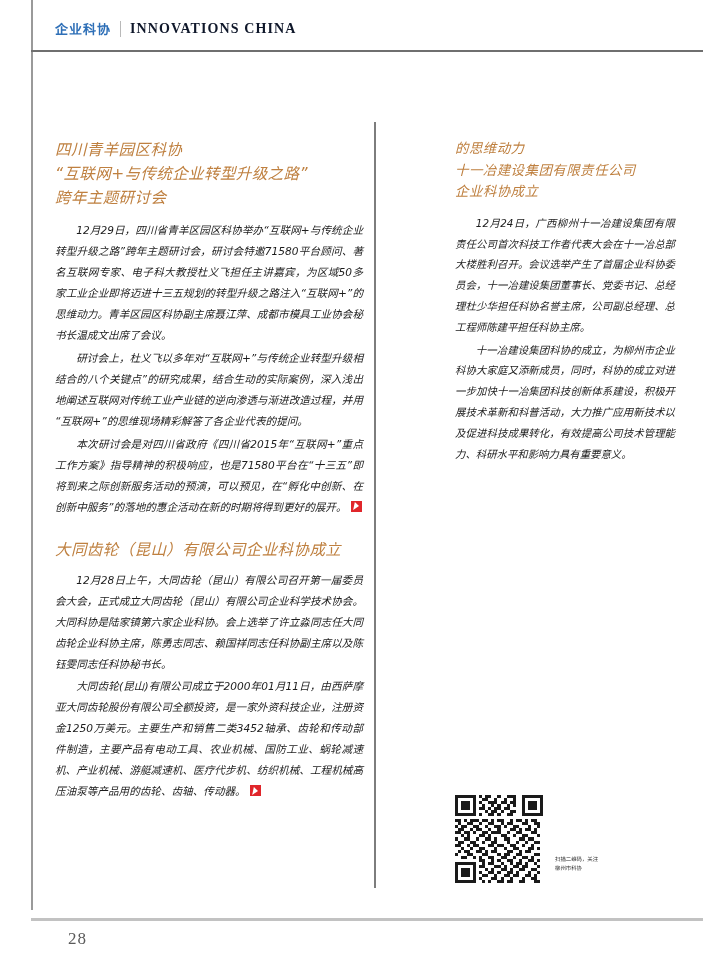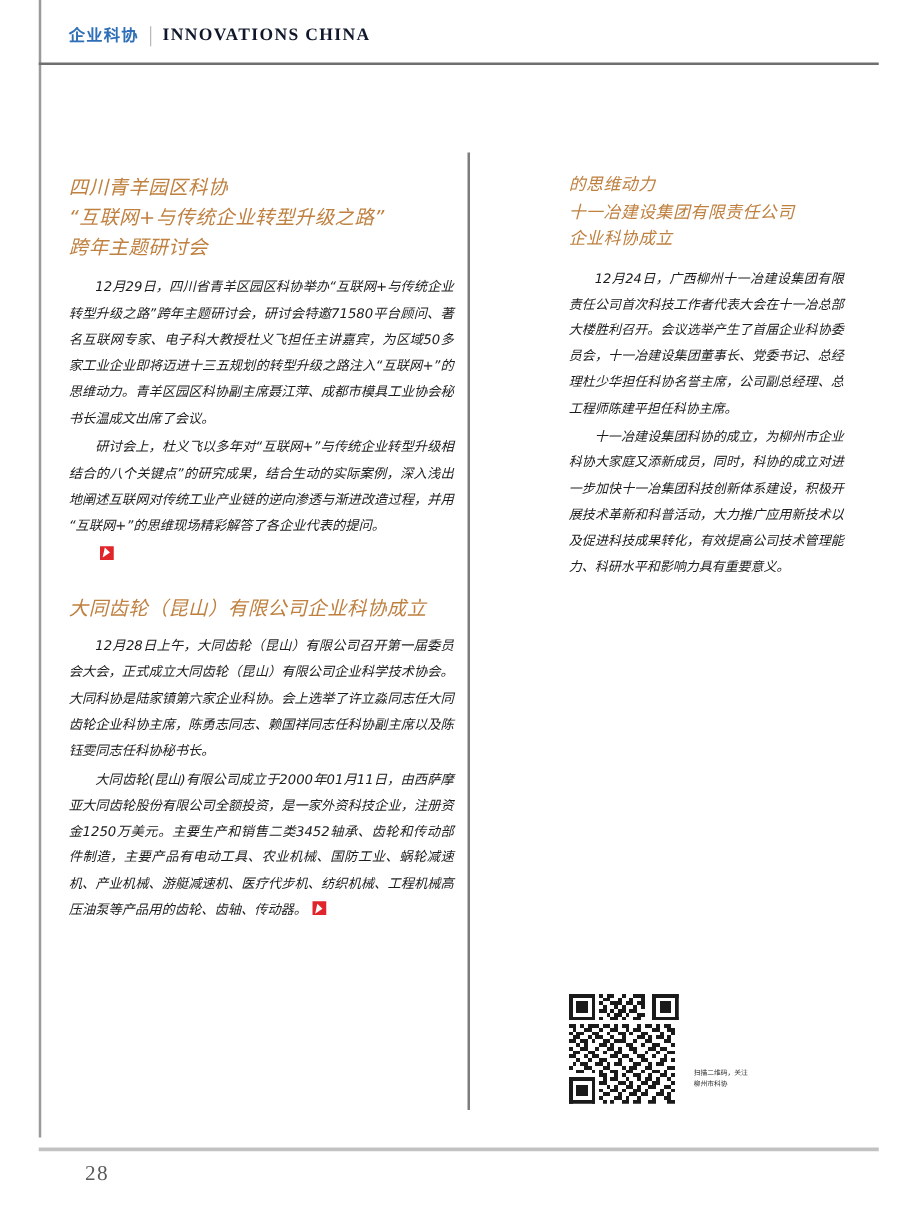--- a/index.html
+++ b/index.html
@@ -200,21 +200,21 @@
   <div class="col col-left">
 
     <h2 class="headline">
       <span class="hl-line">四川青羊园区科协</span>
       <span class="hl-line">“互联网+与传统企业转型升级之路”</span>
       <span class="hl-line">跨年主题研讨会</span>
     </h2>
 
     <p class="body">12月29日，四川省青羊区园区科协举办“互联网+与传统企业转型升级之路”跨年主题研讨会，研讨会特邀71580平台顾问、著名互联网专家、电子科大教授杜义飞担任主讲嘉宾，为区域50多家工业企业即将迈进十三五规划的转型升级之路注入“互联网+”的思维动力。青羊区园区科协副主席聂江萍、成都市模具工业协会秘书长温成文出席了会议。</p>
     <p class="body">研讨会上，杜义飞以多年对“互联网+”与传统企业转型升级相结合的八个关键点”的研究成果，结合生动的实际案例，深入浅出地阐述互联网对传统工业产业链的逆向渗透与渐进改造过程，并用“互联网+”的思维现场精彩解答了各企业代表的提问。</p>
-    <p class="body"><span class="endmark"></span></p>
+    <p class="body"><span>本次研讨会是对四川省政府《四川省2015年“互联网+”重点工作方案》指导精神的积极响应，也是71580平台在“十三五”即将到来之际创新服务活动的预演，可以预见，在“孵化中创新、在创新中服务”的落地的惠企活动在新的时期将得到更好的展开。</span><span class="endmark"></span></p>
 
     <h2 class="headline secondary">
       <span class="hl-line">大同齿轮（昆山）有限公司企业科协成立</span>
     </h2>
 
     <p class="body">12月28日上午，大同齿轮（昆山）有限公司召开第一届委员会大会，正式成立大同齿轮（昆山）有限公司企业科学技术协会。大同科协是陆家镇第六家企业科协。会上选举了许立淼同志任大同齿轮企业科协主席，陈勇志同志、赖国祥同志任科协副主席以及陈钰雯同志任科协秘书长。</p>
     <p class="body"><span>大同齿轮(昆山)有限公司成立于2000年01月11日，由西萨摩亚大同齿轮股份有限公司全额投资，是一家外资科技企业，注册资金1250万美元。主要生产和销售二类3452轴承、齿轮和传动部件制造，主要产品有电动工具、农业机械、国防工业、蜗轮减速机、产业机械、游艇减速机、医疗代步机、纺织机械、工程机械高压油泵等产品用的齿轮、齿轴、传动器。</span><span class="endmark"></span></p>
   </div>
 
   <div class="col col-right">

